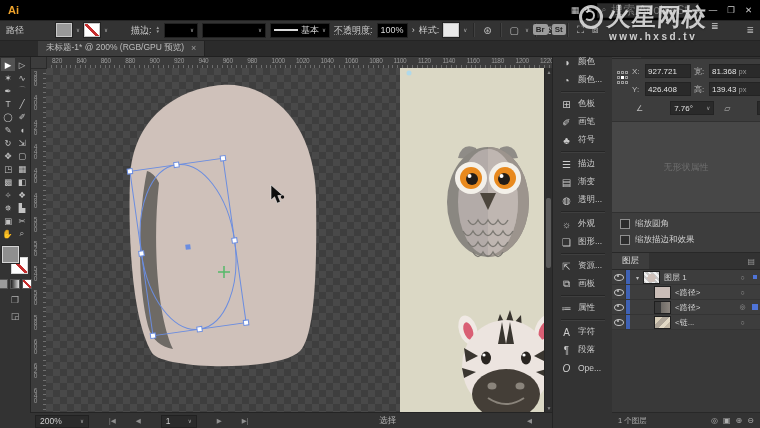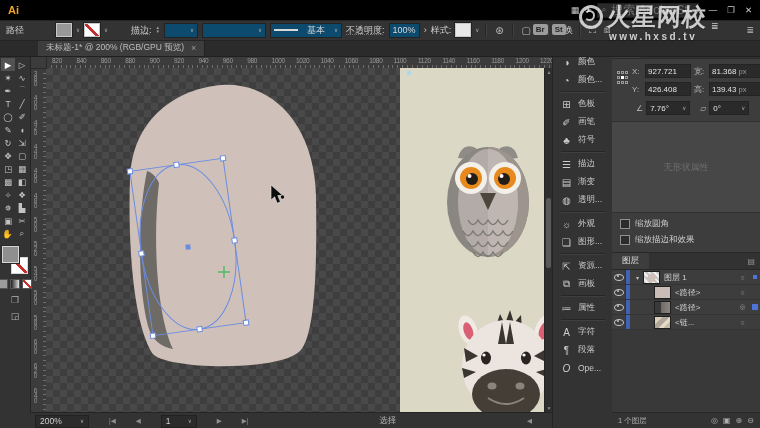--- a/index.html
+++ b/index.html
@@ -19,21 +19,21 @@
   .search-box input{background:transparent;border:0;outline:0;color:#9a9a9a;font-size:12px;width:78px;font-family:inherit;}
   .win-btn{font-size:8.5px;color:#cfcfcf;padding:0 5px;}
 
   
   #control-bar{position:absolute;top:20px;left:0;right:0;height:20px;background:#333333;border-bottom:1px solid #242424;
     display:flex;align-items:center;gap:4px;font-size:9px;padding-left:6px;z-index:4;}
   .cb-label{color:#cfcfcf;white-space:nowrap;}
   .cb-swatch{width:14px;height:12px;background:#999;border:1px solid #c9c9c9;box-shadow:0 0 0 1px #222;}
   .cb-none{background:linear-gradient(45deg,#fff 42%,#c62f2f 42%,#c62f2f 56%,#fff 56%);}
   .dd{font-size:5.5px;color:#aaa;}
-  .cb-box{background:#0c4a6e;border:1px solid #222;height:13px;display:flex;align-items:center;gap:9px;padding:0 3px;color:#d8d8d8;}
+  .cb-box{background:#000000;border:1px solid #222;height:13px;display:flex;align-items:center;gap:3px;padding:0 3px;color:#d8d8d8;}
   .stepper{display:flex;flex-direction:column;font-size:4.5px;line-height:4px;color:#9f9f9f;}
   .wide{width:56px;justify-content:flex-end;color:#777;}
   .cb-line{width:24px;height:2px;background:#d8d8d8;}
   .cb-sep{width:1px;height:14px;background:#272727;border-right:1px solid #414141;margin:0 2px;}
   .cb-icon{color:#bdbdbd;font-size:10px;padding:0 2px;}
   .cb-menu{margin-left:auto;padding-right:6px;color:#bdbdbd;font-size:9px;}
 
   
   #tab-bar{position:absolute;top:40px;left:0;right:0;height:16px;background:#2b2b2b;border-bottom:1px solid #202020;display:flex;z-index:3;}
   .doc-tab{margin-left:38px;background:#3d3d3d;display:flex;align-items:center;gap:7px;padding:0 8px;
@@ -112,21 +112,21 @@
   .panel-menu{margin-left:auto;color:#a8a8a8;font-size:8px;padding:0 4px 3px 0;}
   #transform-body{display:flex;gap:4px;padding:5px 4px 2px 5px;}
   .ref-locator{width:14px;height:14px;margin-top:7px;display:grid;grid-template-columns:repeat(3,1fr);grid-template-rows:repeat(3,1fr);gap:1px;}
   .ref-dot{width:3px;height:3px;border:1px solid #9a9a9a;box-sizing:border-box;}
   .ref-dot.center{background:#fff;border-color:#fff;}
   .t-grid{flex:1;display:grid;grid-template-columns:10px 46px 12px 52px;gap:4px 3px;align-items:center;font-size:8px;color:#bdbdbd;}
   .t-input{background:#2a2a2a;border:1px solid #232323;height:12px;display:flex;align-items:center;padding:0 2px;font-size:8px;color:#e2e2e2;white-space:nowrap;overflow:hidden;}
   .t-unit{color:#9a9a9a;margin-left:2px;font-size:7.5px;}
   .t-row2{display:flex;align-items:center;gap:10px;padding:3px 6px 6px 24px;font-size:8px;color:#bdbdbd;}
   .t-mini{display:flex;align-items:center;gap:3px;}
-  .t-box{background:#2a2a2a;border:1px solid #232323;height:12px;display:flex;align-items:center;gap:5px;padding:0 3px;color:#e2e2e2;font-size:8px;}
+  .t-box{background:#2a2a2a;border:1px solid #232323;height:12px;display:flex;align-items:center;gap:5px;padding:0 3px;color:#e2e2e2;font-size:8px;margin-left:24px;}
   #shape-empty{height:90px;background:#474747;border-top:1px solid #313131;border-bottom:1px solid #313131;
     display:flex;align-items:center;justify-content:center;font-size:9px;color:#6d6d6d;}
   #shape-checkboxes{padding:5px 8px 6px;display:flex;flex-direction:column;gap:4px;font-size:8.5px;color:#cfcfcf;}
   .cbx-row{display:flex;align-items:center;gap:5px;}
   .cbx{width:8px;height:8px;background:#2c2c2c;border:1px solid #8f8f8f;}
   #layers-header{height:16px;background:#323232;border-top:1px solid #282828;border-bottom:1px solid #282828;display:flex;align-items:center;}
   .layers-tab{background:#3d3d3d;height:100%;display:flex;align-items:center;padding:0 10px;font-size:8.5px;color:#e0e0e0;}
   .layers-menu{margin-left:auto;color:#9a9a9a;font-size:8px;padding-right:5px;}
   #layer-rows{background:#3d3d3d;}
   .layer-row{height:14px;display:flex;align-items:center;border-bottom:1px solid #343434;font-size:8px;color:#cfcfcf;}

